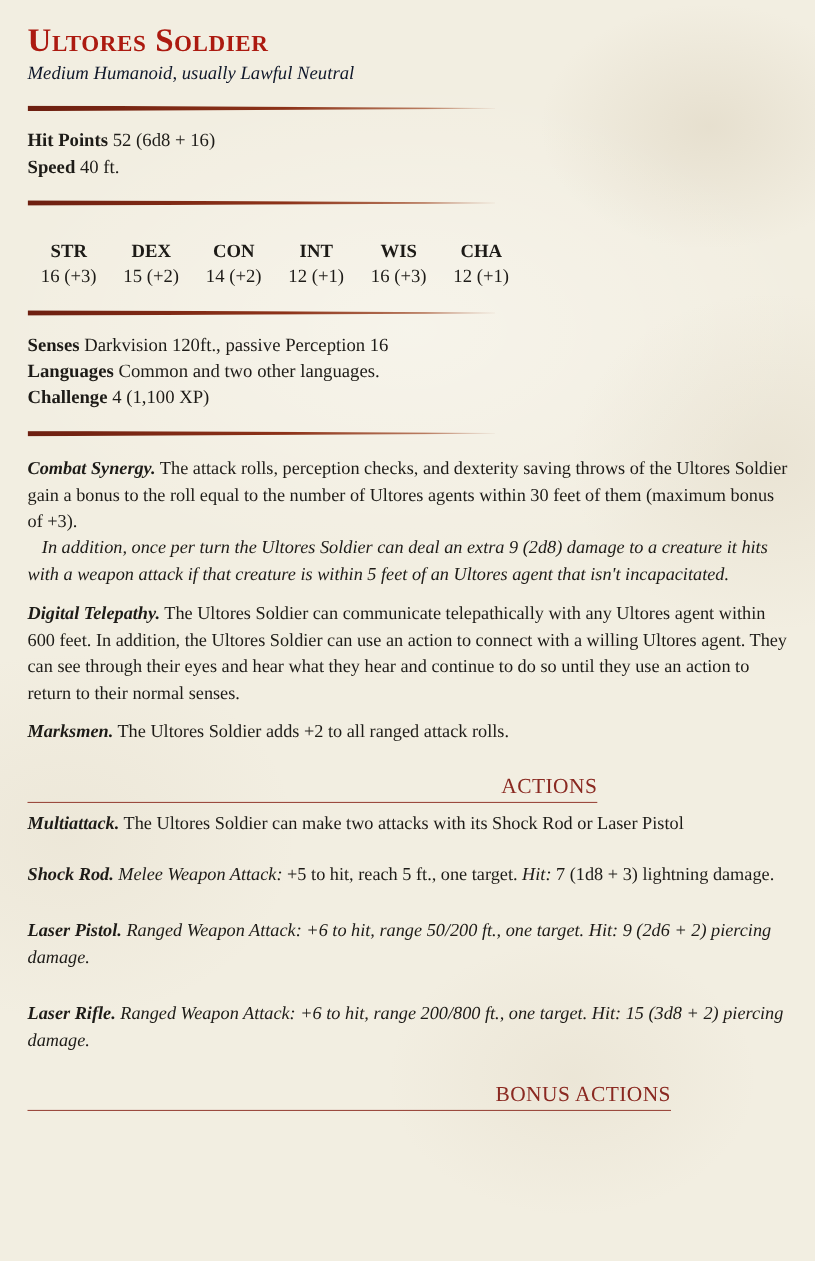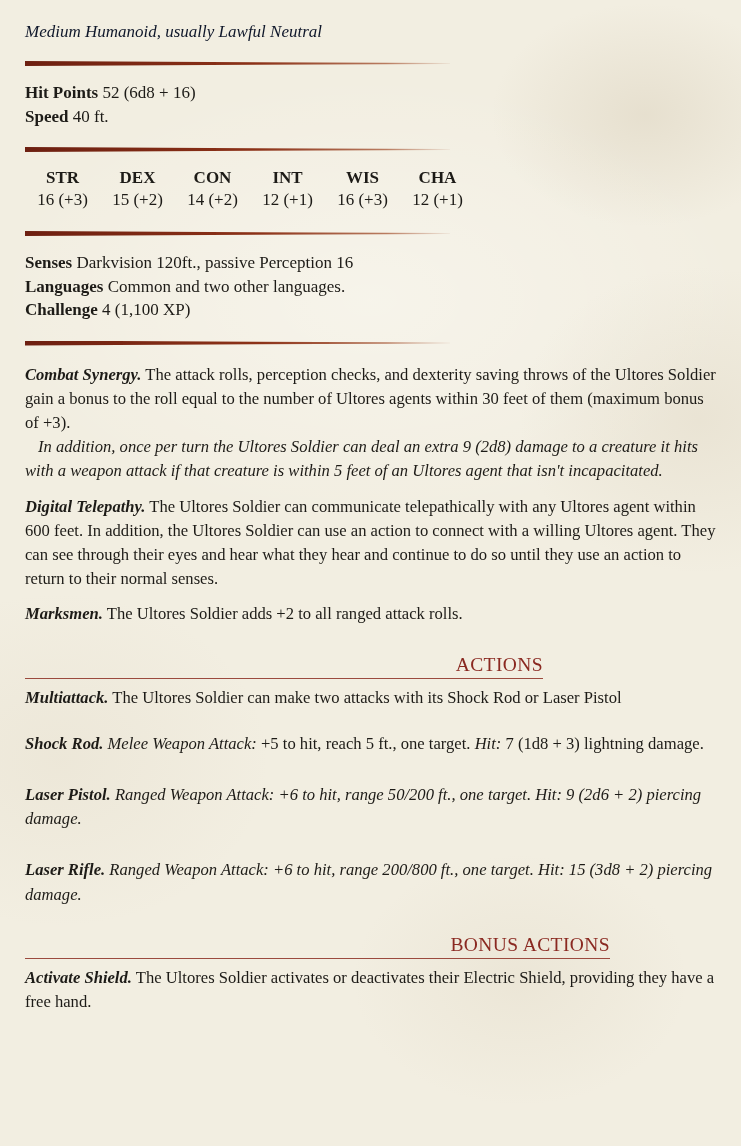--- a/index.html
+++ b/index.html
@@ -41,21 +41,21 @@
     background: linear-gradient(to right, #6d1f10 0%, #8c3218 55%, #b97c60 85%, rgba(185,124,96,0.08) 100%);
     clip-path: polygon(0 0, 100% 42%, 100% 58%, 0 100%);
   }
   .attr-line, .detail-line {
     font-size: 17px;
     line-height: 23.5px;
   }
   .abilities {
     display: flex;
     width: 452px;
-    margin: 16px 0 14px 0;
+    margin: 32px 0 14px 0;
     text-align: center;
   }
   .ab { width: 75px; }
   .ab-name { font-weight: bold; font-size: 17px; line-height: 20px; }
   .ab-val  { font-size: 17px; line-height: 24px; }
 
   .traits-block { margin-top: 17px; }
   p.trait { margin: 0 0 11px 0; font-size: 16.6px; line-height: 24.2px; }
   p.trait.cont { margin-top: -11px; text-indent: 13px; font-style: italic; }
   .bi { font-weight: bold; font-style: italic; }
@@ -75,20 +75,21 @@
   h2.w-bonus   { width: 585px; }
   p.action { margin: 0 0 27px 0; font-size: 16.6px; line-height: 24.2px; }
   p.action.tight { margin-bottom: 22px; }
   p.action i { }
 </style>
 </head>
 <body>
 
 <div class="page">
 
+  <h1 class="title">Ultores Soldier</h1>
   <div class="subtitle">Medium Humanoid, usually Lawful Neutral</div>
 
   <div class="taper"></div>
 
   <div class="attr-line"><b>Hit Points</b> <span>52 (6d8 + 16)</span></div>
   <div class="attr-line"><b>Speed</b> <span>40 ft.</span></div>
 
   <div class="taper"></div>
 
   <div class="abilities">
@@ -138,15 +139,14 @@
   <p class="action tight"><span class="bi">Multiattack.</span> <span>The Ultores Soldier can make two attacks with its Shock Rod or Laser Pistol</span></p>
 
   <p class="action"><span class="bi">Shock Rod.</span> <i>Melee Weapon Attack:</i><span> +5 to hit, reach 5 ft., one target. </span><i>Hit:</i><span> 7 (1d8 + 3) lightning damage.</span></p>
 
   <p class="action"><span class="bi">Laser Pistol.</span> <i>Ranged Weapon Attack: +6 to hit, range 50/200 ft., one target. Hit: 9 (2d6 + 2) piercing damage.</i></p>
 
   <p class="action"><span class="bi">Laser Rifle.</span> <i>Ranged Weapon Attack: +6 to hit, range 200/800 ft., one target. Hit: 15 (3d8 + 2) piercing damage.</i></p>
 
   <h2 class="section w-bonus">BONUS ACTIONS</h2>
 
-  <p class="action"><span class="bi">Activate Shield.</span> <span>The Ultores Soldier activates or deactivates their Electric Shield, providing they have a free hand.</span></p>
 
 </div>
 
 </body></html>

